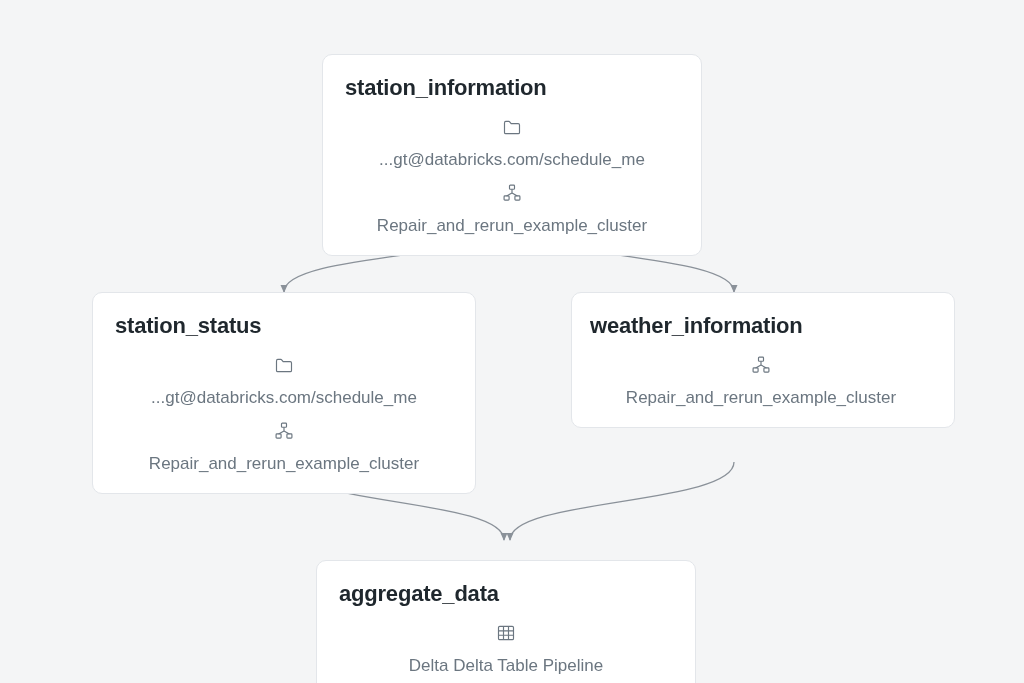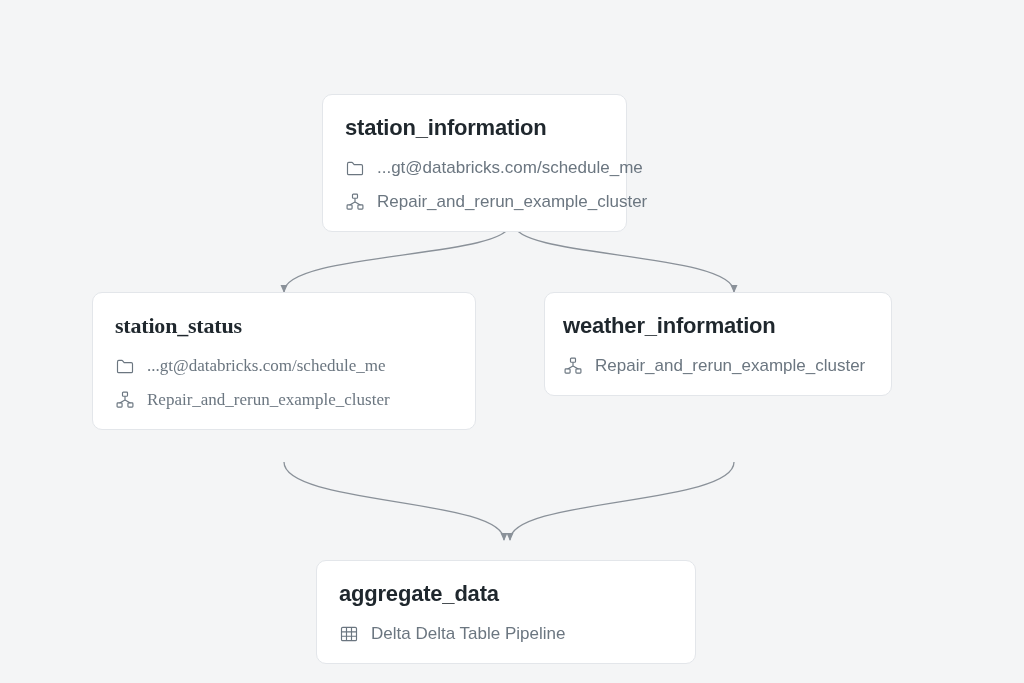--- a/index.html
+++ b/index.html
@@ -40,20 +40,21 @@
     letter-spacing: -0.2px;
   }
   .node-row {
     display: flex;
     align-items: center;
     gap: 12px;
     color: #6b7680;
     font-size: 17px;
     line-height: 1.3;
     margin-top: 12px;
+    flex-direction: column;
   }
   .node-row .icon {
     flex: 0 0 auto;
     width: 20px;
     height: 20px;
     display: inline-flex;
     align-items: center;
     justify-content: center;
     color: #6b7680;
   }
@@ -61,23 +62,23 @@
     width: 20px;
     height: 20px;
     stroke: currentColor;
     fill: none;
     stroke-width: 1.4;
   }
   .node-row span.text {
     white-space: nowrap;
   }
   
-  #node-station-information { left: 322px; top: 54px;  width: 305px; margin-top: 40px; }
-  #node-station-status      { left: 92px;  top: 292px; width: 384px; font-family: Liberation Serif, serif; }
-  #node-weather-information { left: 544px; top: 292px; width: 348px; padding-left: 18px; }
+  #node-station-information { left: 322px; top: 54px;  width: 380px; }
+  #node-station-status      { left: 92px;  top: 292px; width: 384px; }
+  #node-weather-information { left: 571px; top: 292px; width: 384px; padding-left: 18px; }
   #node-aggregate-data      { left: 316px; top: 560px; width: 380px; }
 </style>
 </head>
 <body>
 
 <div class="canvas">
 
   <svg class="edges" viewBox="0 0 1024 683">
     <defs>
       <marker id="arrow" viewBox="0 0 10 10" refX="8" refY="5" markerWidth="7" markerHeight="7" orient="auto-start-reverse">

